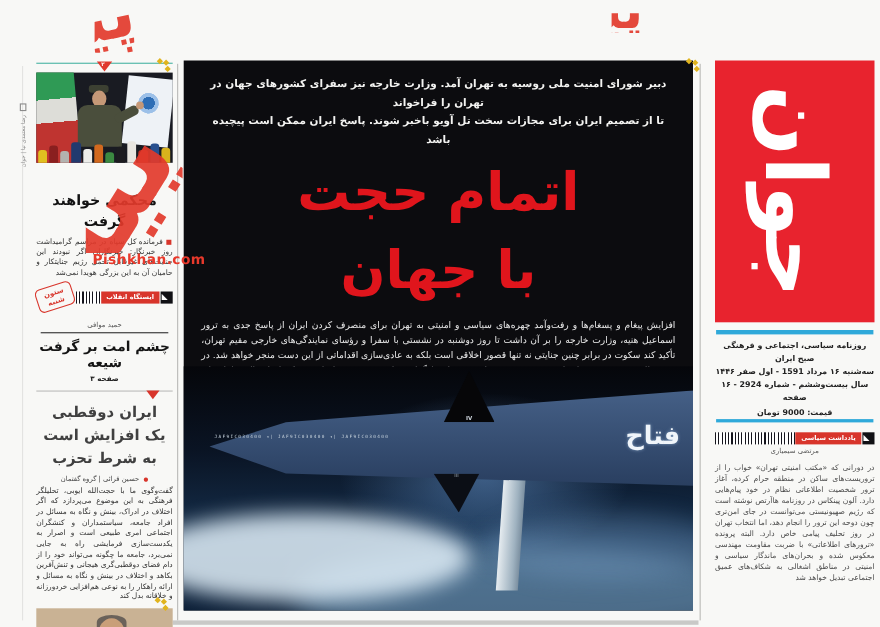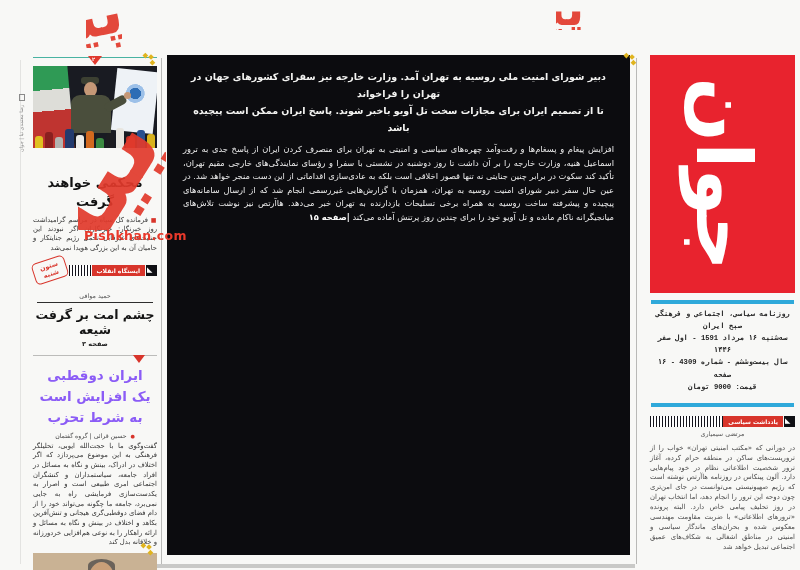--- a/index.html
+++ b/index.html
@@ -69,21 +69,21 @@
   .javan-mark{position:relative;width:11px;height:11px;background:#101014;margin-left:1px;}
   .javan-mark::after{content:"◣";position:absolute;left:1px;top:0;font-size:7px;line-height:11px;color:#fff;}
 
   .author{margin-top:3px;text-align:center;font-size:6.3px;color:#555;}
   .thinline{border:0;border-top:1px solid #2e2e2e;margin:3px 4px 0;}
   .lc-h2{margin:4px 0 0;font-size:12.5px;font-weight:bold;color:#141414;text-align:center;}
   .pageref{text-align:center;font-size:6.5px;font-weight:bold;color:#222;margin-top:3px;}
   .divider{position:relative;border-top:1px solid #bcbcba;margin-top:7px;height:6px;}
   .divider i{position:absolute;right:12px;top:-1px;width:0;height:0;
              border-left:6px solid transparent;border-right:6px solid transparent;border-top:8px solid #d8352b;}
-  .lc-h3{margin:3px 0 0;font-size:13.5px;font-weight:bold;color:#8b5cf6;text-align:center;line-height:1.55;}
+  .lc-h3{margin:3px 0 0;font-size:13.5px;font-weight:bold;color:#404040;text-align:center;line-height:1.55;}
   .byline{margin-top:4px;text-align:center;font-size:6.2px;color:#444;}
   .byline .dot{color:#d8352b;font-size:5px;margin-left:2px;}
   .lc-body2{margin:3px 0 0;font-size:6.8px;line-height:1.42;color:#333;text-align:justify;}
 
   .ayoubi{height:118px;margin-top:5px;background:linear-gradient(180deg,#c9b294 0 40%,#ab9277 100%);}
   .ay-hair{position:absolute;left:55px;top:6px;width:27px;height:13px;border-radius:50% 50% 0 0;background:#6a625a;}
   .ay-head{position:absolute;left:56px;top:9px;width:25px;height:32px;border-radius:50% 50% 46% 46%;background:#c99f79;}
 
   .photo-credit{position:absolute;left:18px;top:152px;transform:rotate(-90deg);transform-origin:left top;
                 font-size:5px;color:#8a8a8a;white-space:nowrap;z-index:5;}
@@ -122,21 +122,21 @@
   .m-label{position:absolute;right:12px;top:23%;font-size:23px;font-weight:bold;color:#f0f5fa;
            text-shadow:0 0 3px rgba(180,210,240,.6);}
 
   
   .rightcol{position:absolute;left:650px;top:55px;width:145px;}
   .logo-box{position:relative;height:238px;background:#e8232e;overflow:hidden;}
   .logo-word{position:absolute;left:50%;top:50%;transform:translate(-50%,-50%) rotate(90deg);
              font-size:76px;font-weight:bold;color:#fff;letter-spacing:-5px;}
   .info-box{margin-top:7px;}
   .cyan-bar{height:3.5px;background:#2fa9da;margin:0 1px;}
-  .info-lines{padding:4px 0 10px;text-align:center;font-size:7.2px;font-weight:bold;color:#222;line-height:1.7;font-family:Liberation Mono, monospace;}
+  .info-lines{padding:4px 0 0;text-align:center;font-size:7.2px;font-weight:bold;color:#222;line-height:1.7;}
   .rightcol .tagrow{margin-top:9px;}
   .rc-h{margin:4px 2px 0;padding-top:5px;border-top:1px solid #2e2e2e;font-size:13px;font-weight:bold;
         color:#8e2318;text-align:center;line-height:1.55;}
   .rc-body{margin:7px 0 0;font-size:6.9px;line-height:1.44;color:#4a4a4a;text-align:justify;}
 </style>
 </head>
 <body>
 
 <div class="page">
 
@@ -241,39 +241,59 @@
       <div class="ay-head"></div>
 
     </div>
   </div>
 
   <div class="feature">
     <p class="kicker">
       <span>دبیر شورای امنیت ملی روسیه به تهران آمد. وزارت خارجه نیز سفرای کشورهای جهان در تهران را فراخواند</span><br>
       <span>تا از تصمیم ایران برای مجازات سخت تل آویو باخبر شوند. پاسخ ایران ممکن است پیچیده باشد</span>
     </p>
+    <h1 class="mainhead">
+      <span>اتمام حجت</span><br>
+      <span>با جهان</span>
+    </h1>
     <p class="lead-body">
       <span>افزایش پیغام و پسغام‌ها و رفت‌وآمد چهره‌های سیاسی و امنیتی به تهران برای منصرف کردن ایران از پاسخ جدی به ترور اسماعیل هنیه، وزارت خارجه را بر آن داشت تا روز دوشنبه در نشستی با سفرا و رؤسای نمایندگی‌های خارجی مقیم تهران، تأکید کند سکوت در برابر چنین جنایتی نه تنها قصور اخلاقی است بلکه به عادی‌سازی اقداماتی از این دست منجر خواهد شد. در عین حال سفر دبیر شورای امنیت روسیه به تهران، همزمان با گزارش‌هایی غیررسمی انجام شد که از ارسال سامانه‌های پیچیده و پیشرفته ساخت روسیه به همراه برخی تسلیحات بازدارنده به تهران خبر می‌دهد. هاآرتص نیز نوشت تلاش‌های میانجیگرانه ناکام مانده و تل آویو خود را برای چندین روز پرتنش آماده می‌کند</span>
       <b>|صفحه ۱۵</b>
     </p>
 
+    <div class="missile-scene">
+      <div class="glow"></div>
+      <div class="fog2"></div>
+      <div class="fog3"></div>
+      <div class="m-strut"></div>
+      <div class="m-body"></div>
+      <div class="m-finTop">
+        <span>IV</span>
+      </div>
+      <div class="m-finBot">
+        <span>III</span>
+      </div>
+      <div class="m-serial">JAF9IC030400   ◂|   JAF9IC030400   ◂|   JAF9IC030400</div>
+      <div class="fog1"></div>
+      <div class="m-label">فتاح</div>
+    </div>
   </div>
 
   <div class="rightcol">
 
     <div class="logo-box">
       <span class="logo-word">جوان</span>
     </div>
 
     <div class="info-box">
       <div class="cyan-bar"></div>
       <div class="info-lines">
         <div>روزنامه سیاسی، اجتماعی و فرهنگی صبح ایران</div>
         <div>سه‌شنبه ۱۶ مرداد 1591 - اول صفر ۱۴۴۶</div>
-        <div>سال بیست‌وششم - شماره 4309 - ۱۶ صفحه</div>
+        <div>سال بیست‌وششم - شماره 2924 - ۱۶ صفحه</div>
         <div>قیمت: 9000 تومان</div>
       </div>
       <div class="cyan-bar"></div>
     </div>
 
     <div class="tagrow">
       <div class="barcode"></div>
       <div class="red-tag">یادداشت سیاسی</div>
       <div class="javan-mark"></div>
     </div>

